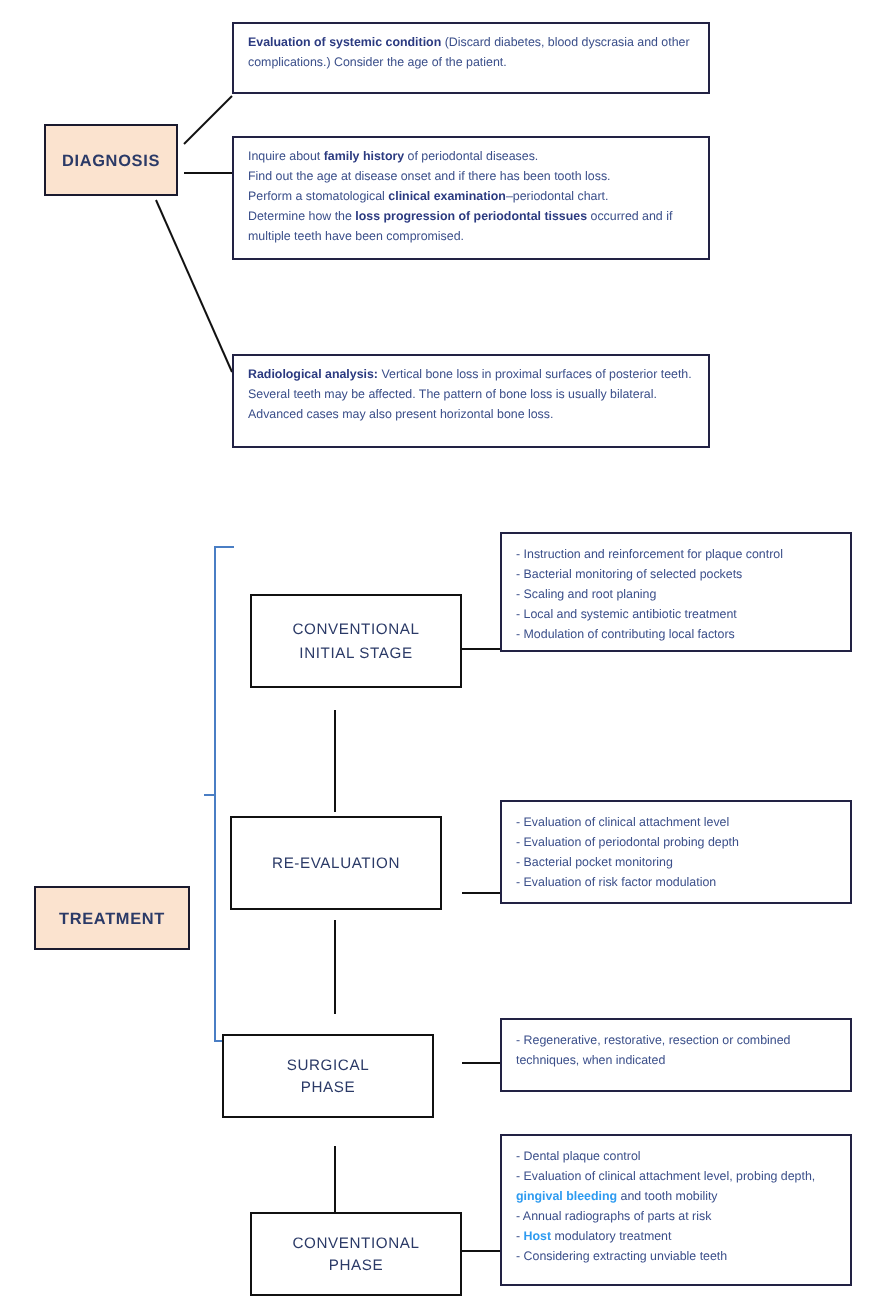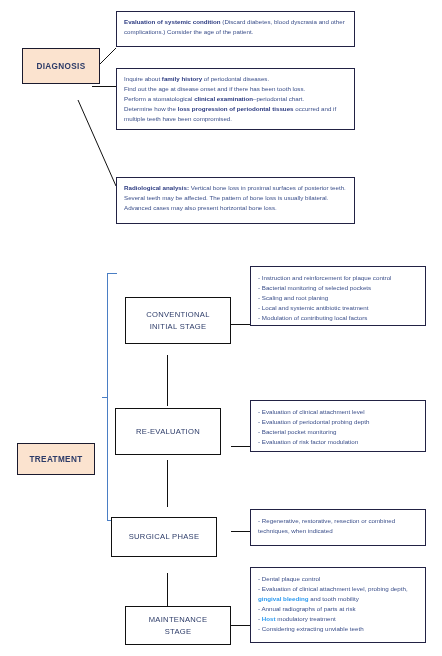--- a/index.html
+++ b/index.html
@@ -37,24 +37,24 @@
   .stage {
     position: absolute;
     box-sizing: border-box;
     border: 1.2px solid #111111;
     background: #ffffff;
     color: #2b3a67;
     font-size: 7.6px;
     letter-spacing: 0.3px;
     display: flex;
     align-items: center;
-    justify-content: center;
+    justify-content: flex-end;
     text-align: center;
     line-height: 1.5;
-    padding: 10px;
+    padding: 20px;
   }
   .textbox {
     position: absolute;
     box-sizing: border-box;
     border: 1px solid #222244;
     background: #ffffff;
     color: #3b4f8a;
     font-size: 6.2px;
     line-height: 1.62;
     padding: 5px 6px 4px 7px;
@@ -97,21 +97,21 @@
 
 <div id="canvas">
 
   <div class="line" style="left:92px; top:86px; width:24px; height:1px;"></div>
 
   <svg style="position:absolute; left:0; top:0; width:442px; height:230px; overflow:visible;">
     <line x1="92" y1="72" x2="116" y2="48" stroke="#111111" stroke-width="1"></line>
     <line x1="78" y1="100" x2="116" y2="186" stroke="#111111" stroke-width="1"></line>
   </svg>
 
-  <div class="node" style="left:22px; top:48px; width:78px; height:36px;">
+  <div class="node" style="left:22px; top:62px; width:67px; height:36px;">
     <span>DIAGNOSIS</span>
   </div>
 
   <div class="textbox" style="left:116px; top:11px; width:239px; height:36px;">
     <p><b>Evaluation of systemic condition</b> (Discard diabetes, blood dyscrasia and other complications.)  Consider the age of the patient.</p>
   </div>
 
   <div class="textbox" style="left:116px; top:68px; width:239px; height:62px;">
     <p>Inquire about <b>family history</b> of periodontal diseases.</p>
     <p>Find out the age at disease onset and if there has been tooth loss.</p>
@@ -165,21 +165,21 @@
   </div>
 
   <div class="stage" style="left:111px; top:517px; width:106px; height:40px;">
     <span>SURGICAL PHASE</span>
   </div>
   <div class="textbox pad-top" style="left:250px; top:509px; width:176px; height:37px;">
     <p>- Regenerative, restorative, resection or combined techniques, when indicated</p>
   </div>
 
   <div class="stage" style="left:125px; top:606px; width:106px; height:39px;">
-    <span>MAINTENANCE STAGE</span>
+    <span>CONVENTIONAL PHASE</span>
   </div>
   <div class="textbox pad-top" style="left:250px; top:567px; width:176px; height:76px;">
     <p>- Dental plaque control</p>
     <p>- Evaluation of clinical attachment level, probing depth, <span class="hl">gingival bleeding</span> and tooth mobility</p>
     <p>- Annual radiographs of parts at risk</p>
     <p>- <span class="hl">Host</span> modulatory treatment</p>
     <p>- Considering extracting unviable teeth</p>
   </div>
 
 </div>

